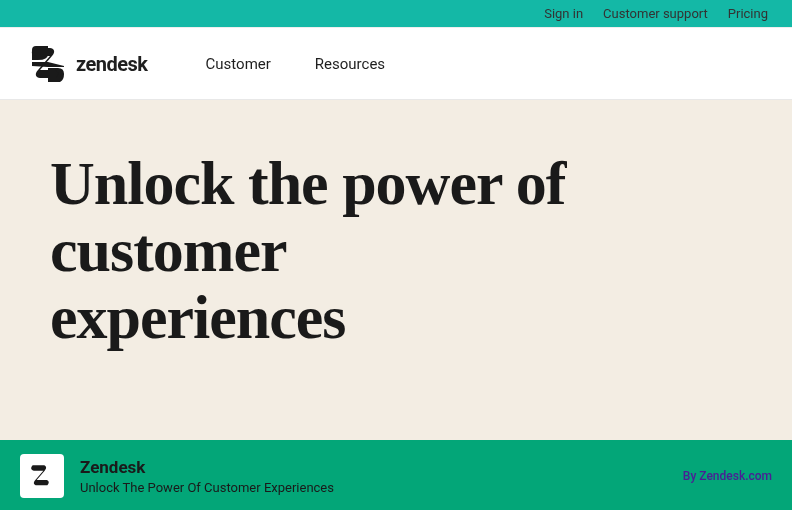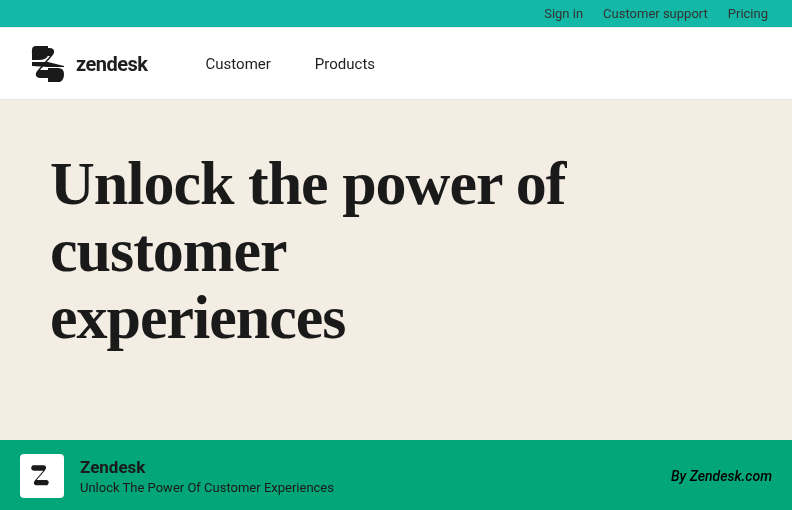--- a/index.html
+++ b/index.html
@@ -133,24 +133,23 @@
     }
 
     .bottom-subtitle {
       font-size: 13px;
       color: #1a1a1a;
       font-weight: 400;
       margin-top: 2px;
     }
 
     .bottom-domain {
-      font-size: 14px;
-      color: #000000;
+      font-size: 12px;
+      color: #4c1d95;
       font-weight: 500;
-      font-style: italic;
     }
 
     
     .z-logo-svg {
       display: block;
     }
   </style>
 </head>
 <body>
 
@@ -172,21 +171,21 @@
 
       <polygon points="8,22 24,22 40,26 40,27 24,27 8,26" fill="#1a1a1a"></polygon>
 
       <path d="M10,8 L26,8 C30,8 32,12 28,16 L16,30 L30,30 C34,30 36,34 32,38 L16,38 C12,38 10,34 14,30 L26,16 L12,16 C8,16 6,12 10,8 Z" fill="#1a1a1a"></path>
     </svg>
     <span class="logo-text">zendesk</span>
   </a>
 
   <div class="nav-links">
     <a class="nav-link">Customer</a>
-    <a class="nav-link">Products</a>
+    <a class="nav-link">Resources</a>
   </div>
 </nav>
 
 <div class="hero" style="background: rgb(243, 237, 227);">
   <h1 class="hero-title">Unlock the power of customer experiences</h1>
 </div>
 
 <div class="bottom-bar" style="background: rgb(3, 166, 120);">
   <div class="bottom-logo-icon">
     <svg width="32" height="32" viewBox="0 0 48 48" xmlns="http://www.w3.org/2000/svg">

